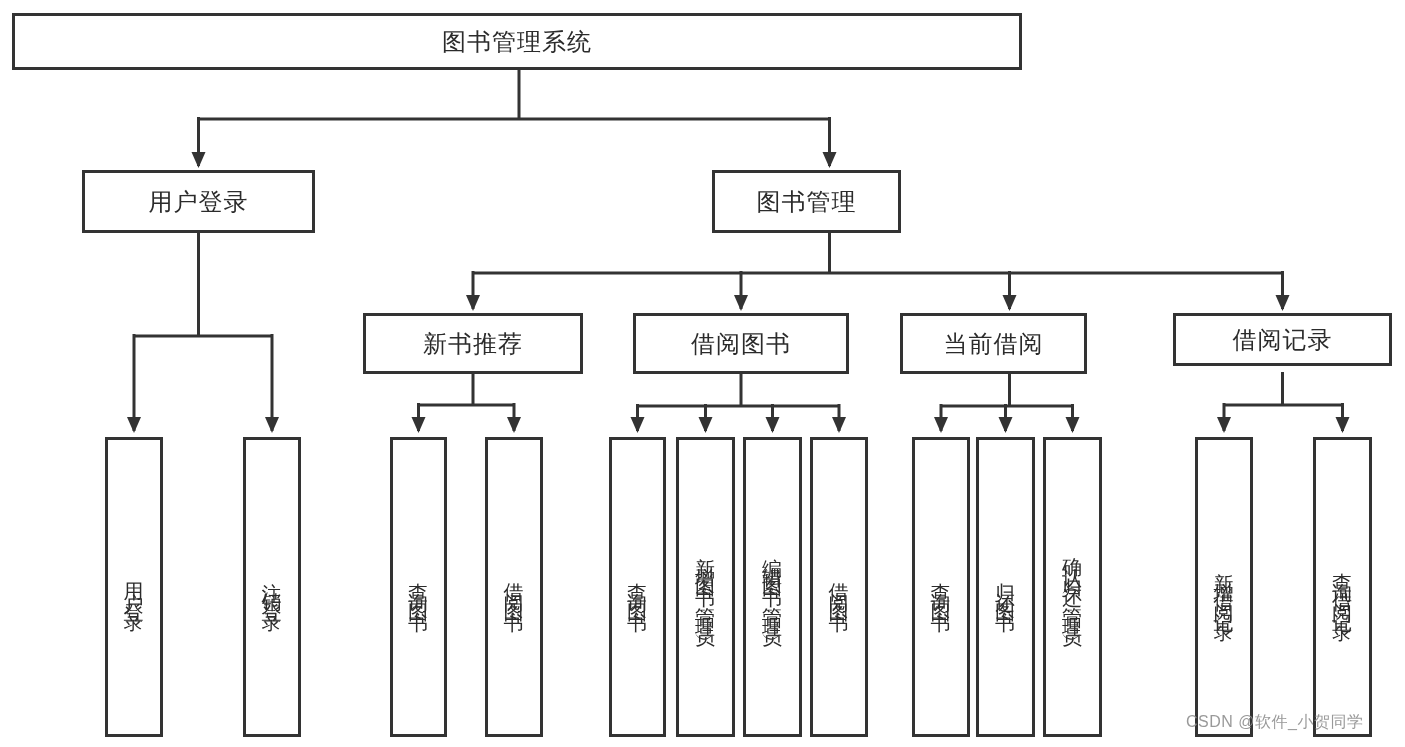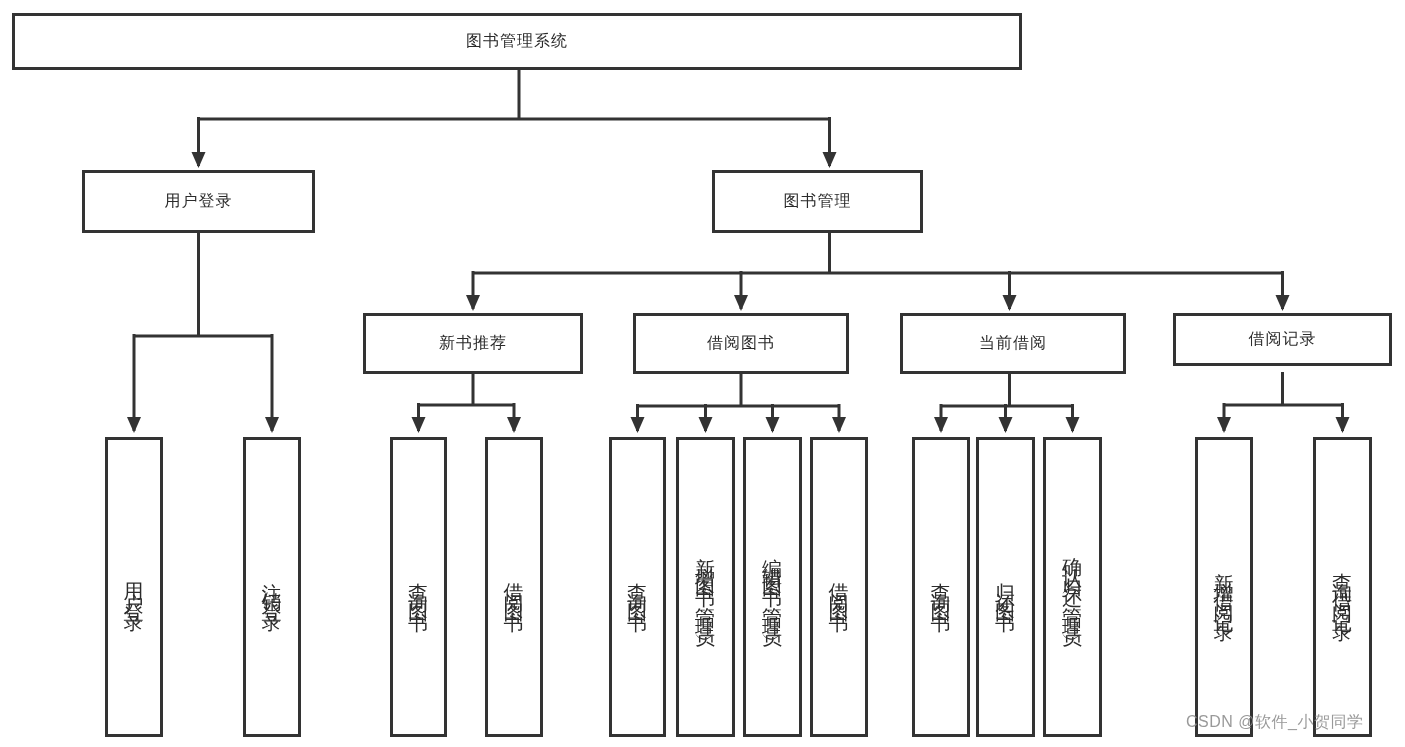--- a/index.html
+++ b/index.html
@@ -31,21 +31,21 @@
     box-sizing: border-box;
     background: #ffffff;
     border: 3px solid #333333;
     display: flex;
     align-items: center;
     justify-content: center;
     color: #2b2b2b;
     z-index: 2;
   }
   .node {
-    font-size: 16px;
+    font-size: 24px;
     letter-spacing: 1px;
     white-space: nowrap;
   }
   .vnode span {
     writing-mode: vertical-rl;
     text-orientation: mixed;
     font-size: 20px;
     letter-spacing: 10px;
     line-height: 1;
     white-space: nowrap;
@@ -116,25 +116,25 @@
     <g>
       <path class="wire" d="M1282.5 372 V405 M1224 405 H1342.5"></path>
       <path class="wire" d="M1224 403 V431" marker-end="url(#arrow)"></path>
       <path class="wire" d="M1342.5 403 V431" marker-end="url(#arrow)"></path>
     </g>
   </svg>
 
   <div class="node" style="left:12px; top:13px; width:1010px; height:57px;">图书管理系统</div>
 
   <div class="node" style="left:82px; top:170px; width:233px; height:63px;">用户登录</div>
-  <div class="node" style="left:712px; top:170px; width:211px; height:63px;">图书管理</div>
+  <div class="node" style="left:712px; top:170px; width:189px; height:63px;">图书管理</div>
 
   <div class="node" style="left:363px; top:313px; width:220px; height:61px;">新书推荐</div>
   <div class="node" style="left:633px; top:313px; width:216px; height:61px;">借阅图书</div>
-  <div class="node" style="left:900px; top:313px; width:226px; height:61px;">当前借阅</div>
+  <div class="node" style="left:900px; top:313px; width:187px; height:61px;">当前借阅</div>
   <div class="node" style="left:1173px; top:313px; width:219px; height:53px;">借阅记录</div>
 
   <div class="vnode" style="left:105px; top:437px; width:58px; height:300px;">
     <span>用户登录</span>
   </div>
   <div class="vnode" style="left:243px; top:437px; width:58px; height:300px;">
     <span>注销登录</span>
   </div>
 
   <div class="vnode" style="left:390px; top:437px; width:57px; height:300px;">

